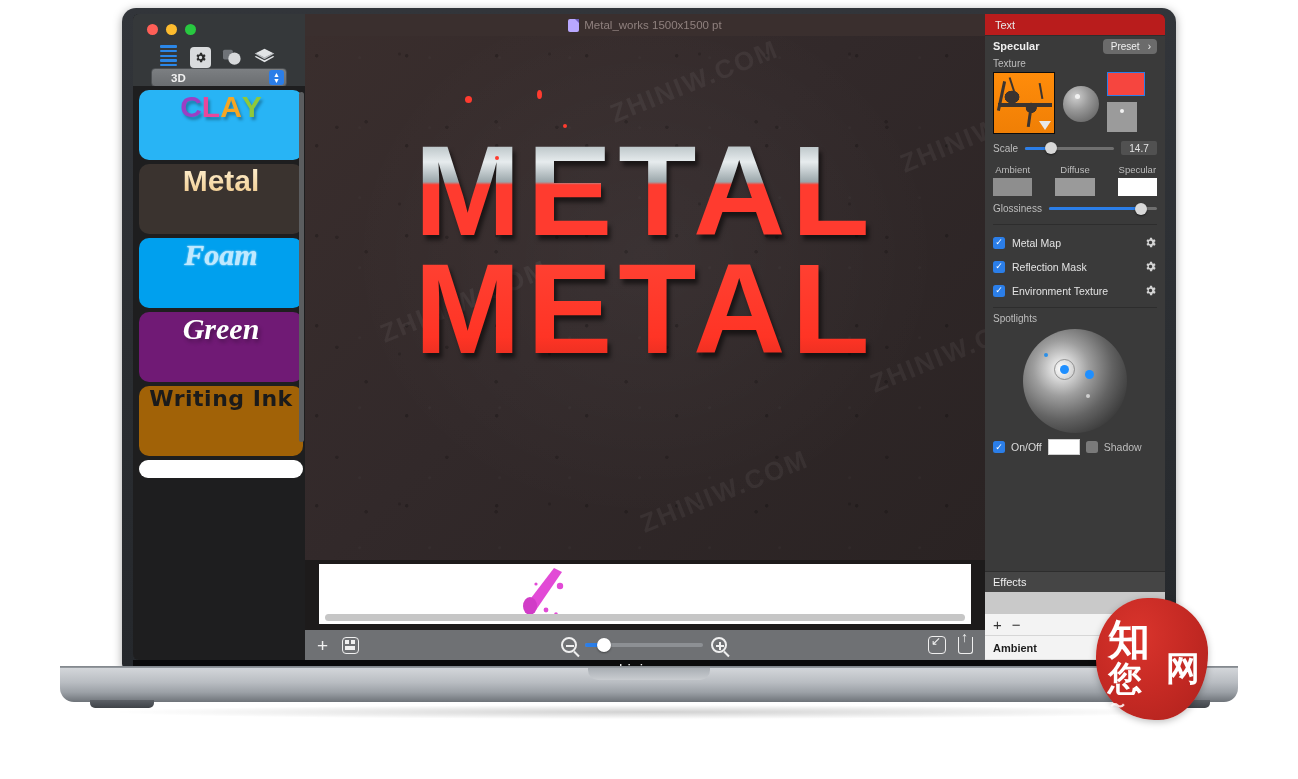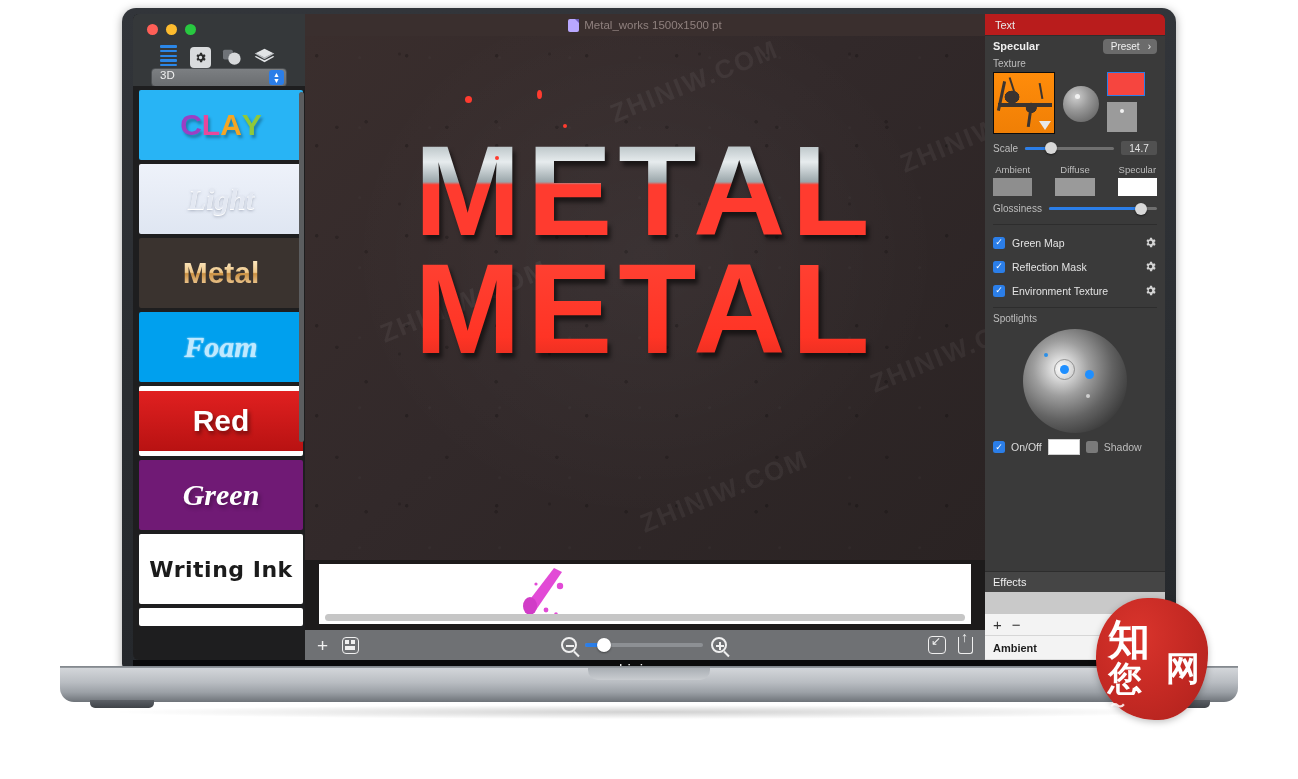--- a/index.html
+++ b/index.html
@@ -67,48 +67,49 @@
   .tool-icons { display:flex; gap:10px; margin-top: 11px; padding-left:14px; align-items:center; }
   .ticon { width:22px; height:22px; display:flex; align-items:center; justify-content:center; }
   .lines { width:17px; }
   .lines i { display:block; height:2.4px; background:#2b87e8; margin-bottom:2.3px; border-radius:1px;}
   .gearbox { width:21px;height:21px;border-radius:4px;background:#d9dbdd;display:flex;align-items:center;justify-content:center;}
   .combo-wrap { padding: 0 8px; }
   .combo {
     height: 19px; border-radius: 4px;
     background: linear-gradient(180deg,#7c7f82,#6a6d70);
     border: 1px solid #4c4f52;
-    display:flex; position:relative;
-    padding-left: 8px;
+    display:flex; align-items:center; position:relative;
+    padding-left: 19px;
+    font-weight: bold;
   }
   .combo span { color:#f0f0f0; font-size: 11.5px; }
   .combo .chev {
     position:absolute; right:2px; top:1px; width:15px; height:15px; border-radius:3px;
     background:#2b7ee8; display:flex; flex-direction:column; align-items:center; justify-content:center;
     color:#fff; font-size:7px; line-height:6px;
   }
   .preset-list { flex:1; overflow:hidden; background:#1e1e1f; position:relative; padding-top:4px;}
   .preset {
-    height: 70px; margin: 0 2px 4px 6px; border-radius:2px; overflow:hidden;
-    display:flex; align-items:center; justify-content:center; position:relative;
+    height: 70px; margin: 0 2px 4px 6px; border-radius:10px; overflow:hidden;
+    display:flex; justify-content:center; position:relative;
     font-size: 30px; font-weight:bold;
   }
   .p-clay { background:#28b4f5; }
   .p-clay .ch { display:inline-block; }
   .p-light { background: linear-gradient(180deg,#eef2fa,#dfe6f2); }
   .p-light span { color:#e3e8f2; text-shadow: 0 1px 0 #fff, 0 2px 3px rgba(120,130,150,.55); font-family:"Liberation Serif",serif; font-style:italic; }
   .p-metal { background:#3a332f; }
   .p-metal span { background:linear-gradient(180deg,#fff3d6 0%, #f0c98a 48%, #c98f42 52%, #ffe6bb 100%); -webkit-background-clip:text; background-clip:text; color:transparent; }
   .p-foam { background:#00a0ee; }
   .p-foam span { color:#bfe9ff; font-family:"Liberation Serif",serif; font-style:italic; text-shadow:0 0 2px #fff; }
   .p-red { background: linear-gradient(180deg,#e02020,#b81212); border-top:5px solid #fff; border-bottom:5px solid #fff;}
   .p-red span { color:#fff; text-shadow: 2px 3px 4px rgba(0,0,0,.45); }
   .p-green { background:#701a75; }
   .p-green span { color:#fff; font-family:"Liberation Serif",serif; font-style:italic; text-shadow:2px 3px 4px rgba(0,0,0,.3); }
-  .p-ink { background:#ffffff; }
+  .p-ink { background:#a16207; }
   .p-ink span { color:#1b1b1b; font-size: 22px; font-family:"DejaVu Sans", sans-serif; letter-spacing:.5px; }
   .p-partial { background:#fff; height: 18px; }
   .list-scroll {
     position:absolute; right:1px; top:6px; width:5px; height: 350px;
     background:#5b5d5f; border-radius:3px;
   }
 
   
   .center { flex:1; display:flex; flex-direction:column; min-width:0; }
   .canvas-title {
@@ -322,31 +323,25 @@
             </div>
           </div>
         </div>
 
         <div class="preset-list">
           <div class="preset p-clay">
             <span>
               <span class="ch" style="color:#9b3fc4;text-shadow:2px 3px 3px rgba(0,0,0,.3)">C</span><span class="ch" style="color:#e8479b;text-shadow:2px 3px 3px rgba(0,0,0,.3)">L</span><span class="ch" style="color:#f5a623;text-shadow:2px 3px 3px rgba(0,0,0,.3)">A</span><span class="ch" style="color:#8fc93a;text-shadow:2px 3px 3px rgba(0,0,0,.3)">Y</span>
             </span>
           </div>
-          <div class="preset p-light">
-            <span>Light</span>
-          </div>
           <div class="preset p-metal">
             <span>Metal</span>
           </div>
           <div class="preset p-foam">
             <span>Foam</span>
-          </div>
-          <div class="preset p-red">
-            <span>Red</span>
           </div>
           <div class="preset p-green">
             <span>Green</span>
           </div>
           <div class="preset p-ink">
             <span>Writing Ink</span>
           </div>
           <div class="preset p-partial"></div>
           <div class="list-scroll"></div>
         </div>
@@ -492,21 +487,21 @@
             <div class="slider">
               <div class="fill" style="width:84%"></div>
               <div class="knob" style="left:80%"></div>
             </div>
           </div>
 
           <div class="divider"></div>
 
           <div class="chk-row">
             <div class="chk">✓</div>
-            <span class="nm">Green Map</span>
+            <span class="nm">Metal Map</span>
             <svg class="gear-s" viewBox="0 0 24 24">
                 <path fill="#d2d2d2" d="M19.4 13a7.6 7.6 0 000-2l2-1.6-2-3.4-2.4 1a7.6 7.6 0 00-1.7-1l-.4-2.6h-3.9l-.4 2.6a7.6 7.6 0 00-1.7 1l-2.4-1-2 3.4L6.6 11a7.6 7.6 0 000 2l-2 1.6 2 3.4 2.4-1c.5.4 1.1.8 1.7 1l.4 2.6h3.9l.4-2.6c.6-.2 1.2-.6 1.7-1l2.4 1 2-3.4-2-1.6zM12 15.2A3.2 3.2 0 1112 8.8a3.2 3.2 0 010 6.4z"></path>
               </svg>
           </div>
 
           <div class="chk-row">
             <div class="chk">✓</div>
             <span class="nm">Reflection Mask</span>
             <svg class="gear-s" viewBox="0 0 24 24">
                 <path fill="#d2d2d2" d="M19.4 13a7.6 7.6 0 000-2l2-1.6-2-3.4-2.4 1a7.6 7.6 0 00-1.7-1l-.4-2.6h-3.9l-.4 2.6a7.6 7.6 0 00-1.7 1l-2.4-1-2 3.4L6.6 11a7.6 7.6 0 000 2l-2 1.6 2 3.4 2.4-1c.5.4 1.1.8 1.7 1l.4 2.6h3.9l.4-2.6c.6-.2 1.2-.6 1.7-1l2.4 1 2-3.4-2-1.6zM12 15.2A3.2 3.2 0 1112 8.8a3.2 3.2 0 010 6.4z"></path>

